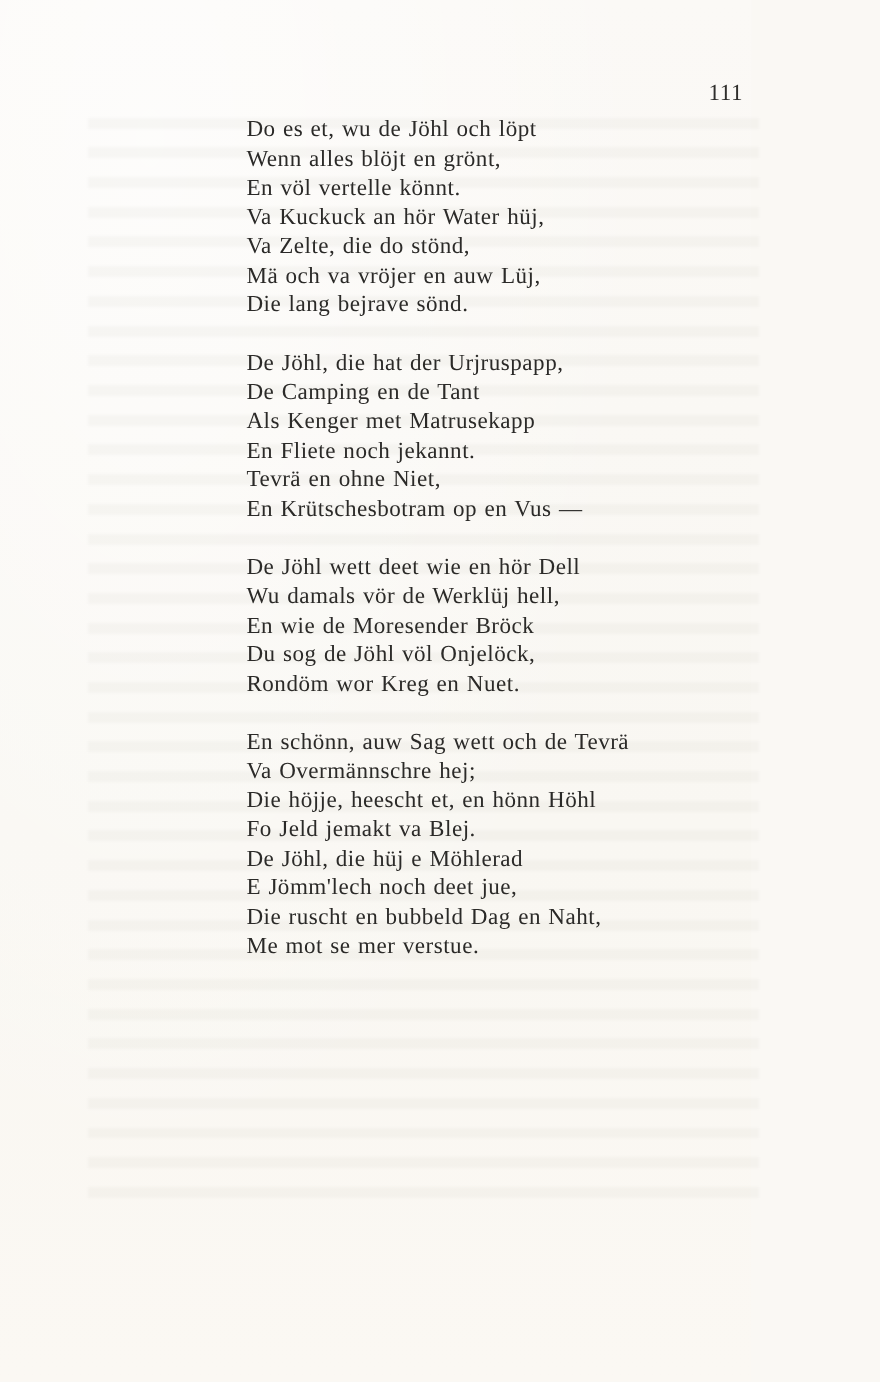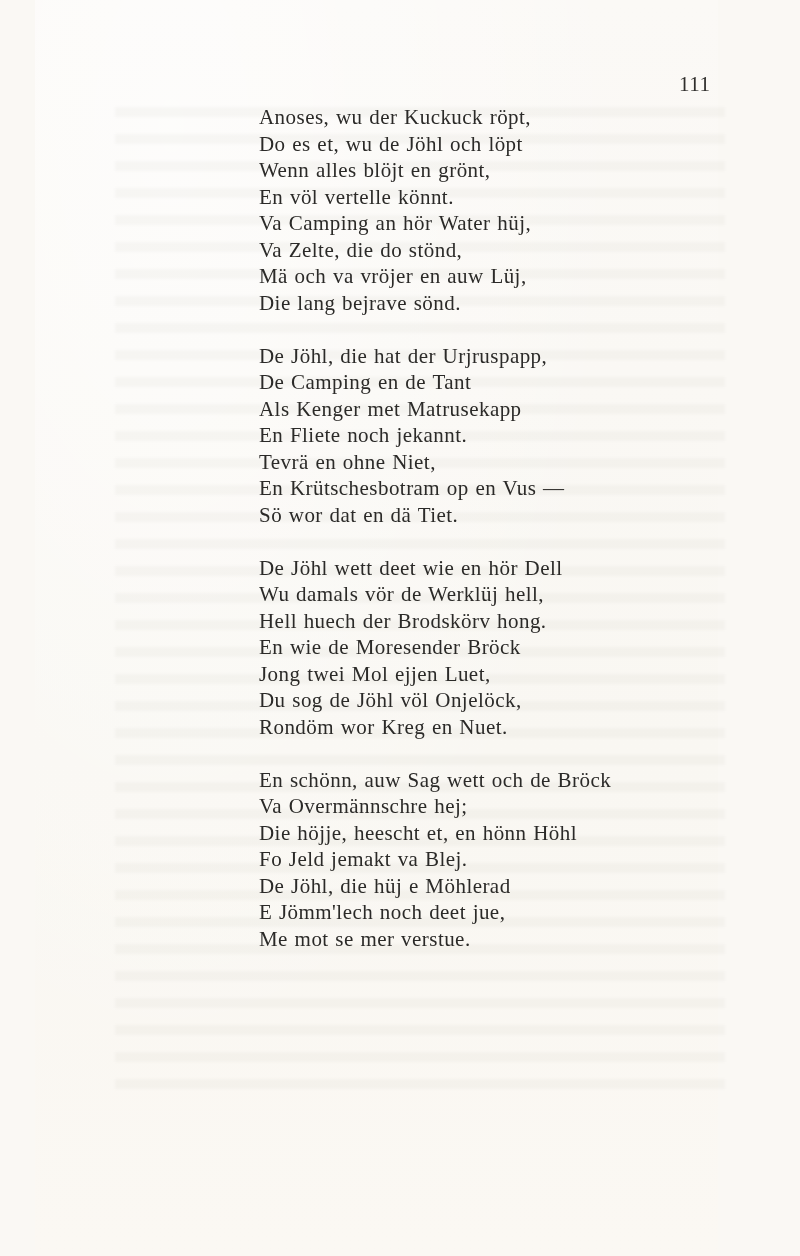--- a/index.html
+++ b/index.html
@@ -15,21 +15,20 @@
       font-family: "Liberation Serif", "DejaVu Serif", serif;
       color: #2b2a28;
     }
     .page {
       position: absolute;
       left: 0; top: 0;
       width: 683px; height: 1256px;
       background:
         radial-gradient(ellipse at 20% 10%, rgba(255,255,255,0.6), rgba(255,255,255,0) 60%),
         linear-gradient(180deg, #fbf9f6 0%, #f9f7f2 60%, #fbf8f3 100%);
-      margin-left: 35px;
     }
     
     .bleed {
       position: absolute;
       left: 80px; top: 95px;
       width: 610px; height: 1000px;
       background: repeating-linear-gradient(
         180deg,
         rgba(120,115,110,0.0) 0px,
         rgba(120,115,110,0.0) 12px,
@@ -71,53 +70,50 @@
 </head>
 <body>
 
 <div class="page">
   <div class="bleed"></div>
 
   <div class="page-number">111</div>
 
   <div class="poem">
     <div class="stanza s1">
-      <span class="line">Anoses, wu der Kuckuck röpt,</span>
       <span class="line">Do es et, wu de Jöhl och löpt</span>
       <span class="line">Wenn alles blöjt en grönt,</span>
       <span class="line">En völ vertelle könnt.</span>
-      <span class="line">Va Camping an hör Water hüj,</span>
+      <span class="line">Va Kuckuck an hör Water hüj,</span>
       <span class="line">Va Zelte, die do stönd,</span>
       <span class="line">Mä och va vröjer en auw Lüj,</span>
       <span class="line">Die lang bejrave sönd.</span>
     </div>
 
     <div class="stanza s2">
       <span class="line">De Jöhl, die hat der Urjruspapp,</span>
       <span class="line">De Camping en de Tant</span>
       <span class="line">Als Kenger met Matrusekapp</span>
       <span class="line">En Fliete noch jekannt.</span>
       <span class="line">Tevrä en ohne Niet,</span>
       <span class="line">En Krütschesbotram op en Vus —</span>
-      <span class="line">Sö wor dat en dä Tiet.</span>
     </div>
 
     <div class="stanza s3">
       <span class="line">De Jöhl wett deet wie en hör Dell</span>
       <span class="line">Wu damals vör de Werklüj hell,</span>
-      <span class="line">Hell huech der Brodskörv hong.</span>
       <span class="line">En wie de Moresender Bröck</span>
-      <span class="line">Jong twei Mol ejjen Luet,</span>
       <span class="line">Du sog de Jöhl völ Onjelöck,</span>
       <span class="line">Rondöm wor Kreg en Nuet.</span>
     </div>
 
     <div class="stanza s4">
-      <span class="line">En schönn, auw Sag wett och de Bröck</span>
+      <span class="line">En schönn, auw Sag wett och de Tevrä</span>
       <span class="line">Va Overmännschre hej;</span>
       <span class="line">Die höjje, heescht et, en hönn Höhl</span>
       <span class="line">Fo Jeld jemakt va Blej.</span>
       <span class="line">De Jöhl, die hüj e Möhlerad</span>
       <span class="line">E Jömm'lech noch deet jue,</span>
+      <span class="line">Die ruscht en bubbeld Dag en Naht,</span>
       <span class="line">Me mot se mer verstue.</span>
     </div>
   </div>
 </div>
 
 </body></html>

